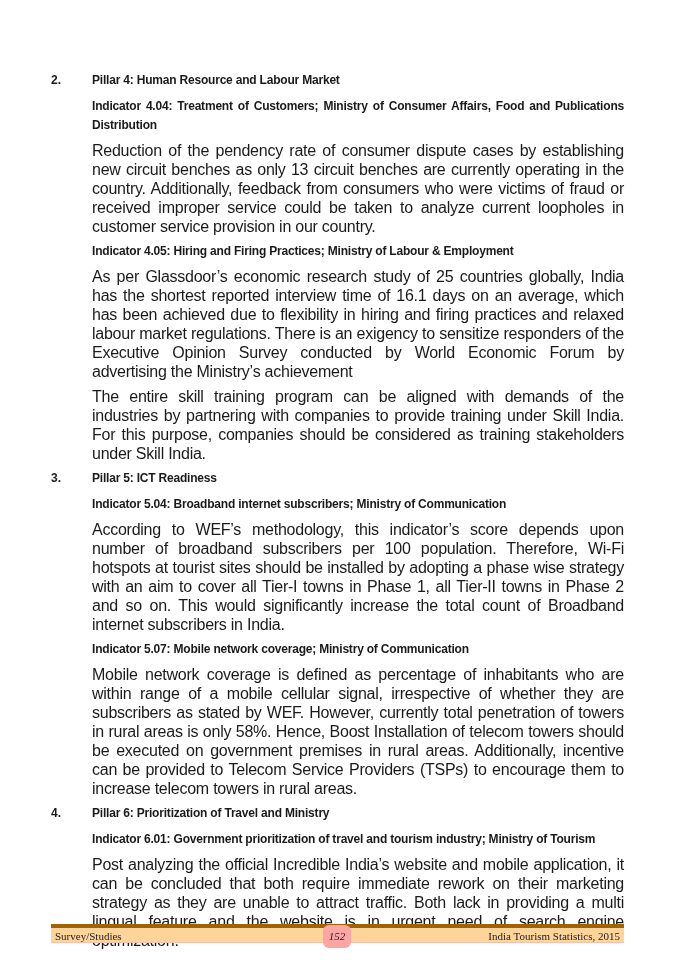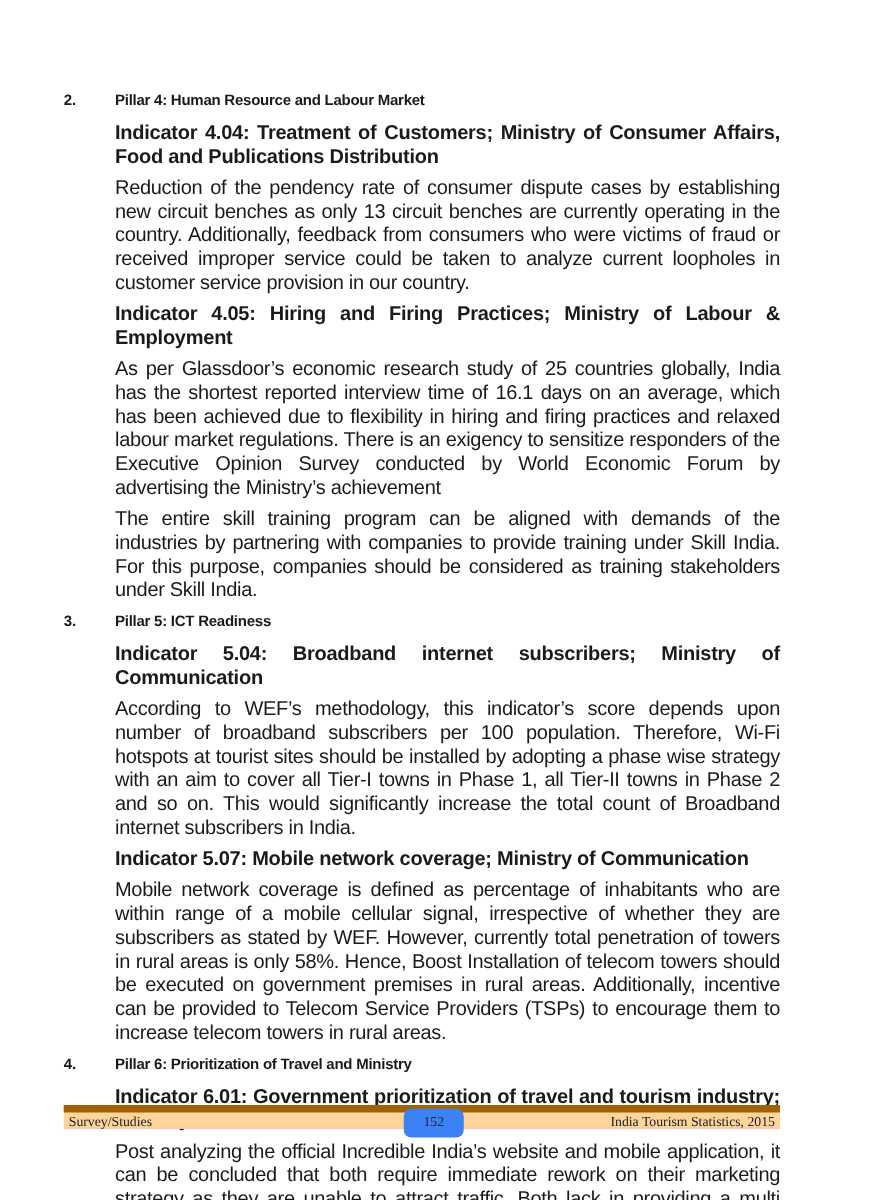--- a/index.html
+++ b/index.html
@@ -37,21 +37,21 @@
       margin-left: 41px;
     }
     .pillar-title {
       font-size: 12px;
       font-weight: bold;
       line-height: 19px;
       margin: 0 0 7px 0;
       letter-spacing: -0.2px;
     }
     .indicator-title {
-      font-size: 16px;
+      font-size: 12px;
       font-weight: bold;
       line-height: 19px;
       margin: 0 0 6px 0;
       text-align: justify;
       letter-spacing: -0.2px;
     }
     .indicator-title.tight {
       letter-spacing: -0.75px;
       word-spacing: -1px;
       white-space: nowrap;
@@ -59,52 +59,53 @@
     .para {
       font-size: 16px;
       line-height: 19px;
       margin: 0 0 6px 0;
       text-align: justify;
       letter-spacing: -0.25px;
     }
     .footer {
       position: absolute;
       left: 51px;
-      top: 884px;
+      top: 924px;
       width: 573px;
       height: 19px;
       background: #fdd59b;
-      border-top: 6px solid #a16207;
+      border-top: 4px solid #a16207;
       border-bottom: 1px solid #f7c1b0;
       box-sizing: border-box;
       font-family: "Liberation Serif", serif;
       font-size: 11px;
       color: #222;
     }
     .footer-left {
       position: absolute;
       left: 4px;
       top: 2px;
     }
     .footer-right {
       position: absolute;
       right: 4px;
       top: 2px;
     }
     .footer-page {
       position: absolute;
       left: 272px;
       top: -3px;
-      width: 48px;
+      width: 28px;
       height: 23px;
-      background: #3b82f6;
+      background: #fca5a5;
       border-radius: 6px;
       text-align: center;
       line-height: 23px;
       font-size: 11px;
+      font-style: italic;
     }
   </style>
 </head>
 <body>
 
 <div class="page">
 
   <div class="section">
     <span class="sec-num">2.</span>
     <div class="sec-body">

